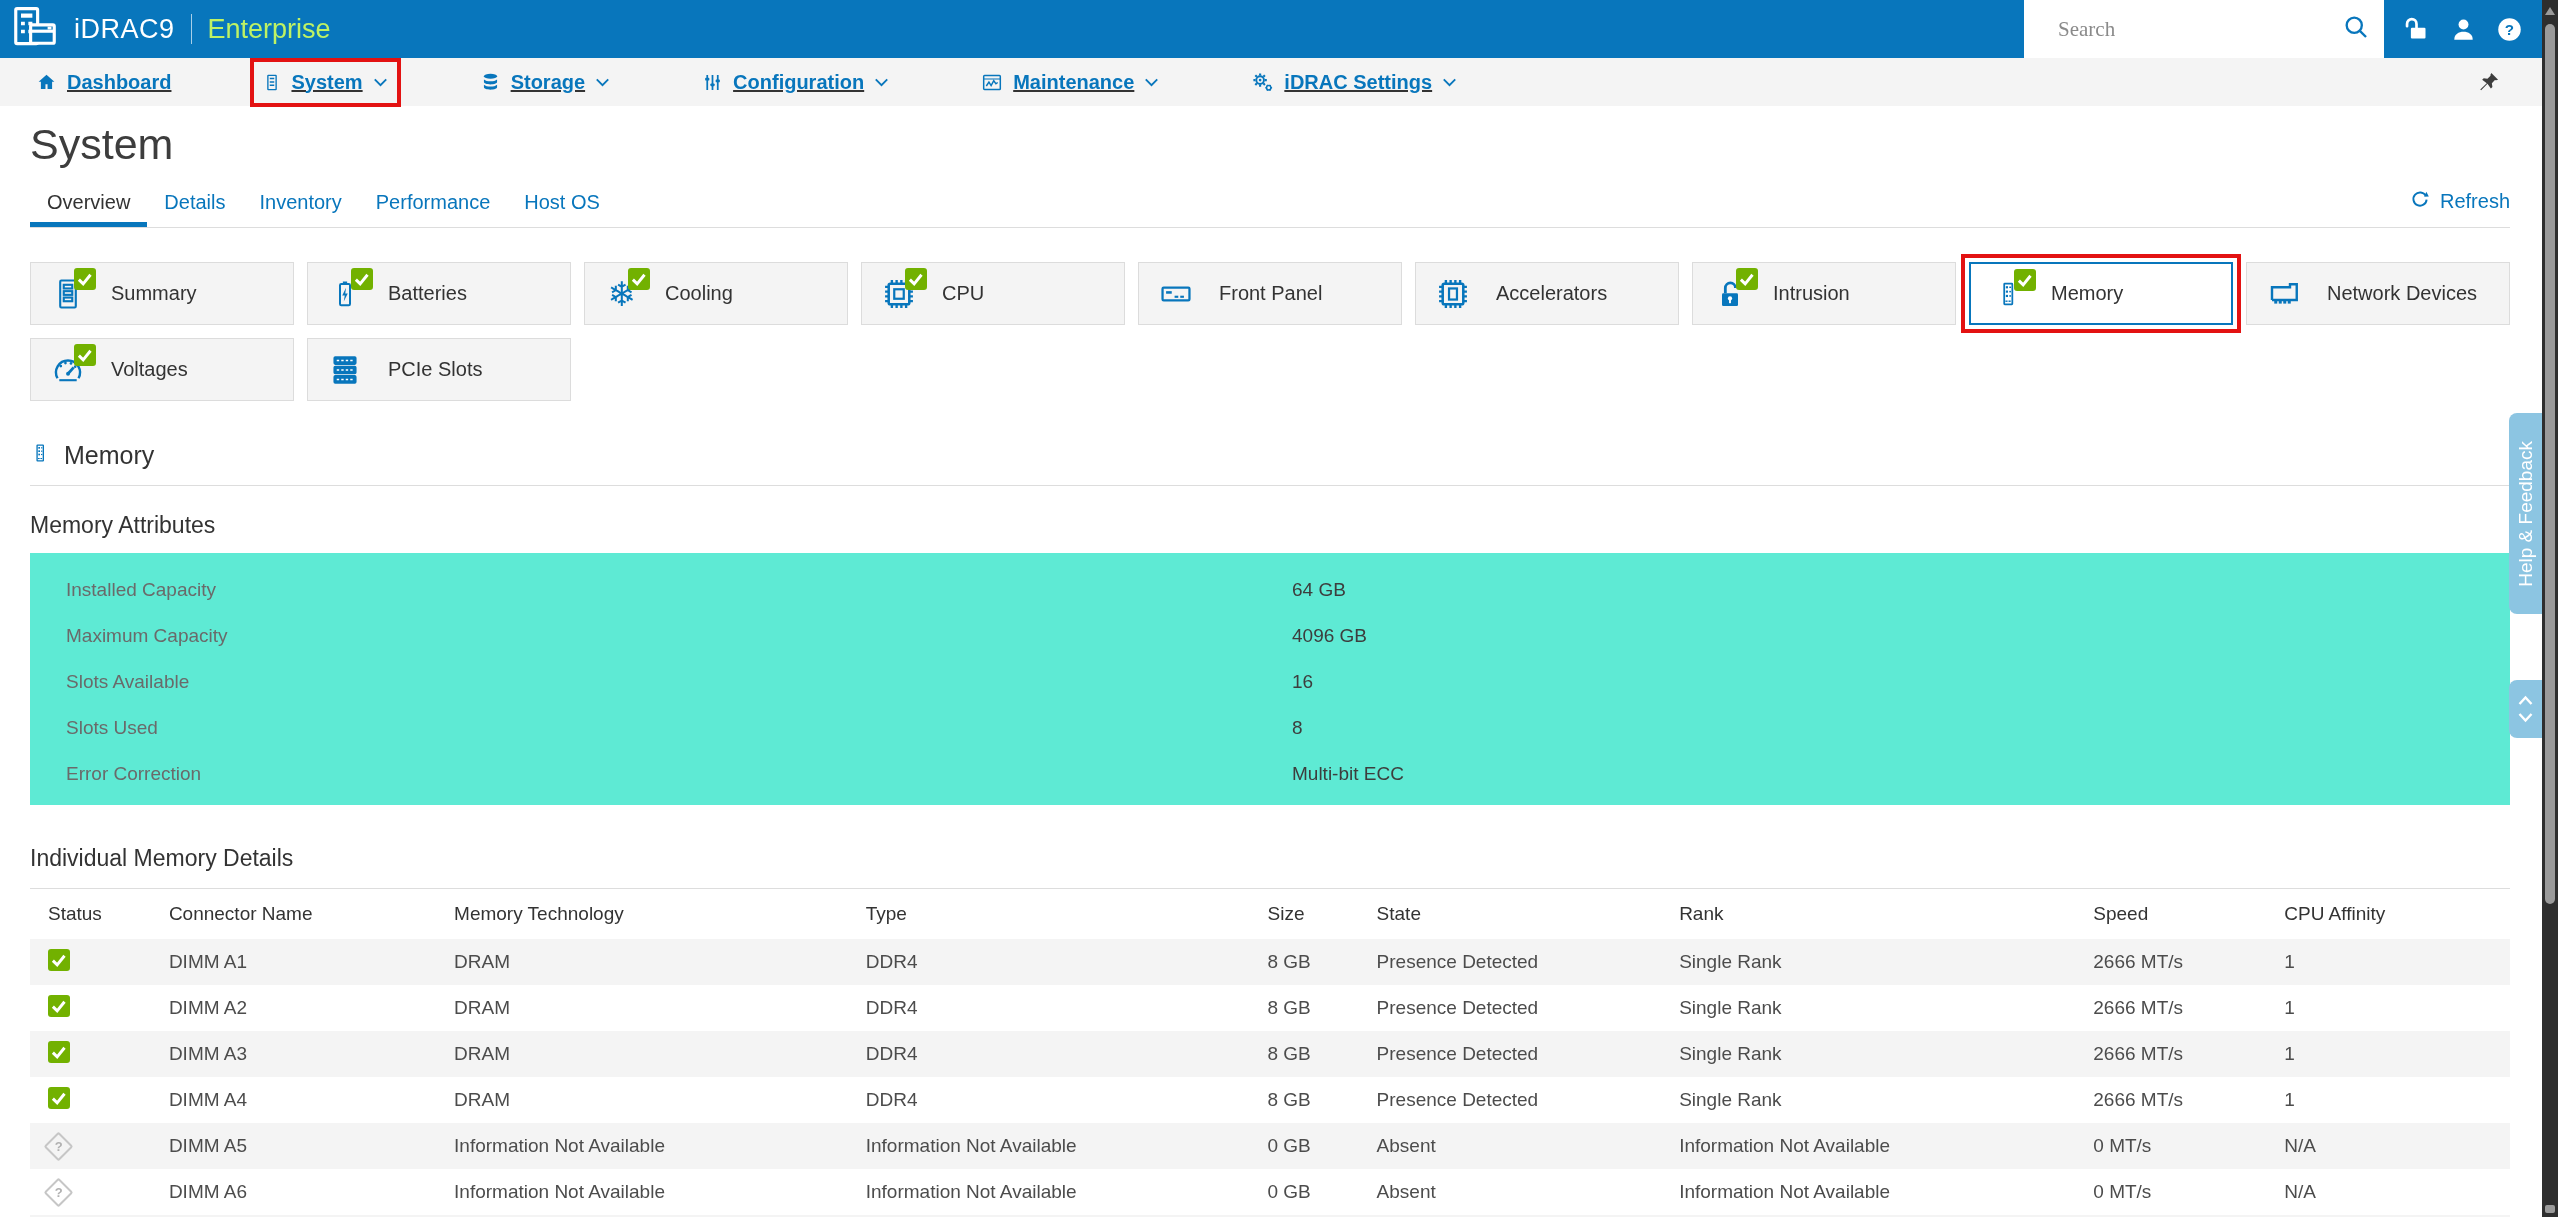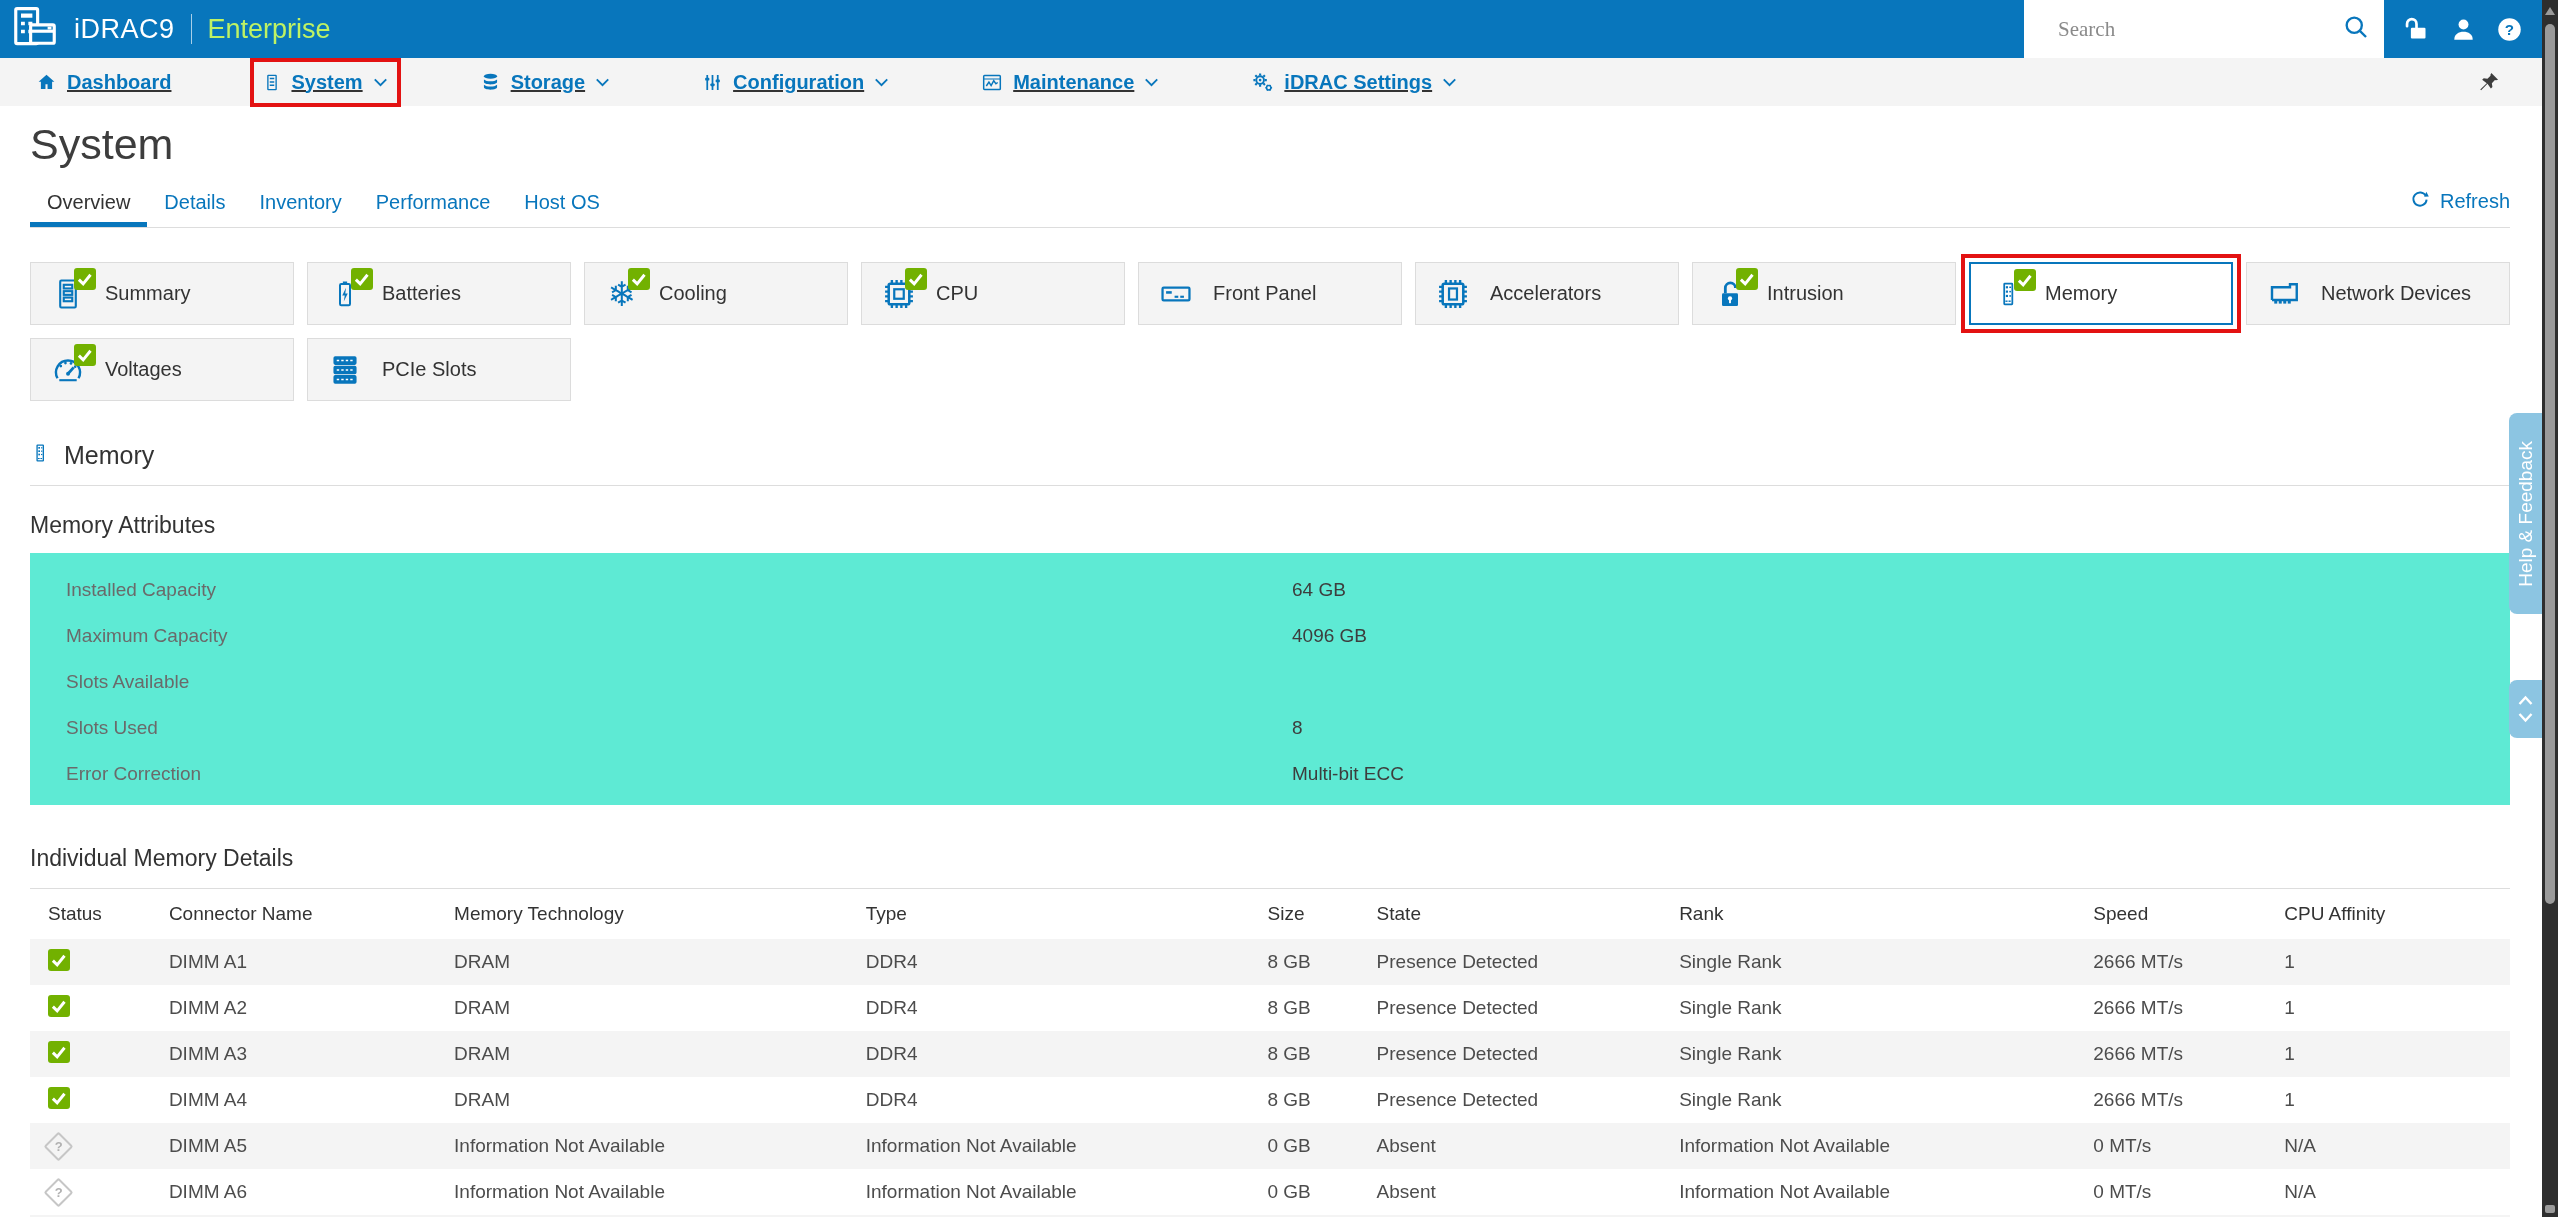--- a/index.html
+++ b/index.html
@@ -34,21 +34,21 @@
   .tabsrow{margin-top:16px;display:flex;align-items:flex-end;justify-content:space-between;
            border-bottom:1px solid #ddd;}
   .tabs{display:flex;}
   .tab{padding:6px 17px 13px 17px;font-size:20px;color:var(--accent);cursor:pointer;}
   .tab.active{color:#333;font-weight:500;border-bottom:5px solid var(--accent);padding-bottom:8px;}
   .refresh{display:flex;align-items:center;gap:9px;color:var(--accent);font-size:20px;
            cursor:pointer;padding-bottom:12px;}
   
   .tiles{margin-top:34px;display:flex;flex-wrap:wrap;gap:13px;}
   .tile{position:relative;box-sizing:border-box;width:264px;height:63px;background:#f4f4f4;
-        border:1px solid #dcdcdc;display:flex;align-items:center;padding-left:18px;gap:18px;
+        border:1px solid #dcdcdc;display:flex;align-items:center;padding-left:18px;gap:24px;
         cursor:pointer;}
   .tile .t-icon{width:38px;height:38px;display:flex;align-items:center;justify-content:center;color:var(--accent);}
   .tile .t-label{font-size:20px;color:#333;}
   .tile .badge{position:absolute;left:43px;top:5px;}
   .tile.selected{background:#fff;border:2px solid var(--accent);}
   .tile .red-box{left:-10px;right:-10px;top:-10px;bottom:-10px;}
   .uni{font-family:"DejaVu Sans",sans-serif;font-size:34px;line-height:1;color:var(--accent);}
   
   .section-head{margin-top:38px;display:flex;align-items:center;gap:14px;}
   .section-head .s-title{font-size:25px;color:#333;}
@@ -464,20 +464,21 @@
         <div class="attr-row">
           <span class="a-label">Installed Capacity</span>
           <span class="a-value">64 GB</span>
         </div>
         <div class="attr-row">
           <span class="a-label">Maximum Capacity</span>
           <span class="a-value">4096 GB</span>
         </div>
         <div class="attr-row">
           <span class="a-label">Slots Available</span>
+          <span class="a-value">16</span>
         </div>
         <div class="attr-row">
           <span class="a-label">Slots Used</span>
           <span class="a-value">8</span>
         </div>
         <div class="attr-row">
           <span class="a-label">Error Correction</span>
           <span class="a-value">Multi-bit ECC</span>
         </div>
       </div>

